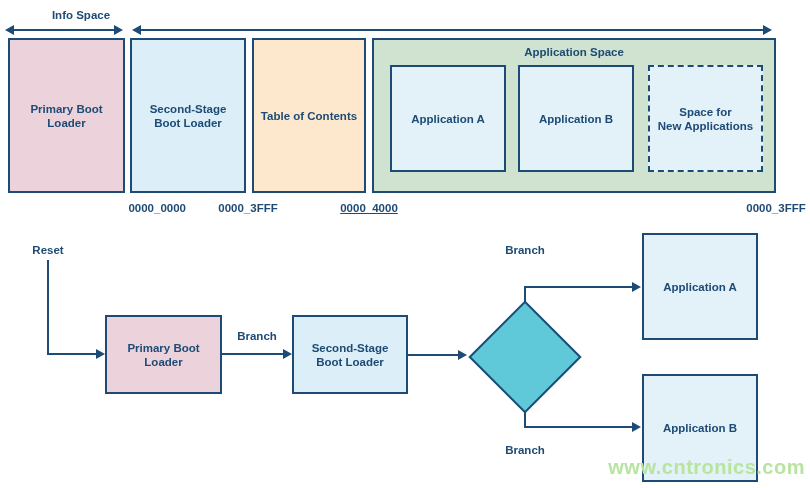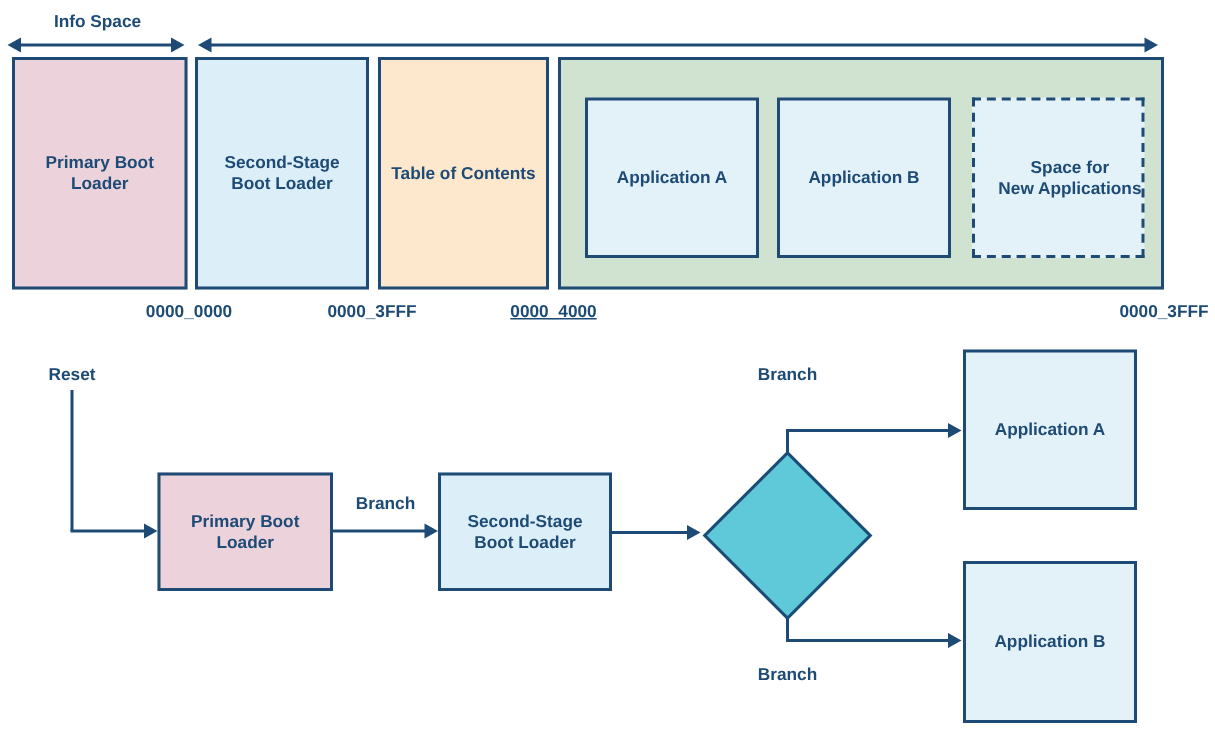--- a/index.html
+++ b/index.html
@@ -18,31 +18,31 @@
   .ar{border-left:9px solid var(--navy,#1d4b75);}
   .al{border-right:9px solid var(--navy,#1d4b75);}
   .diamond{position:absolute;box-sizing:border-box;width:80px;height:80px;
            background:var(--teal,#5fc8d9);border:2px solid var(--navy,#1d4b75);
            transform:rotate(45deg);}
   .fill-pink{background:var(--pink,#ecd2db);}
   .fill-blue{background:var(--light-blue,#dceef7);}
   .fill-pale{background:var(--pale-blue,#e3f1f9);}
   .fill-peach{background:var(--peach,#fde8cd);}
   .fill-green{background:var(--green,#cfe3d0);}
-  .dashed{border-style:dashed;justify-content:flex-end;}
+  .dashed{border-style:dashed;}
   #watermark{position:absolute;left:600px;top:456px;width:205px;text-align:right;
              font-size:20px;font-weight:bold;letter-spacing:0.5px;
              color:var(--watermark-green,#b8e49f);z-index:5;}
 </style>
 </head>
 <body>
 
 <div id="stage">
 
-  <div class="lbl" style="left:6px;top:9px;width:118px;">Info Space</div>
+  <div class="lbl" style="left:22px;top:9px;width:118px;">Info Space</div>
 
   <div>
     <div class="hl" style="left:13px;top:29px;width:102px;"></div>
     <div class="al" style="left:5px;top:25px;"></div>
     <div class="ar" style="left:114px;top:25px;"></div>
   </div>
   <div>
     <div class="hl" style="left:140px;top:29px;width:624px;"></div>
     <div class="al" style="left:132px;top:25px;"></div>
     <div class="ar" style="left:763px;top:25px;"></div>
@@ -54,33 +54,34 @@
   </div>
   <div class="box fill-blue" style="left:130px;top:38px;width:116px;height:155px;">
     <span class="bt">Second-Stage
 Boot Loader</span>
   </div>
   <div class="box fill-peach" style="left:252px;top:38px;width:114px;height:155px;">
     <span class="bt">Table of Contents</span>
   </div>
 
   <div class="box fill-green" style="left:372px;top:38px;width:404px;height:155px;">
+    <div class="lbl" style="left:0;top:6px;width:100%;">Application Space</div>
     <div class="box fill-pale" style="left:16px;top:25px;width:116px;height:107px;">
       <span class="bt">Application A</span>
     </div>
     <div class="box fill-pale" style="left:144px;top:25px;width:116px;height:107px;">
       <span class="bt">Application B</span>
     </div>
     <div class="box fill-pale dashed" style="left:274px;top:25px;width:115px;height:107px;">
       <span class="bt">Space for
 New Applications</span>
     </div>
   </div>
 
-  <div class="lbl" style="left:66px;top:202px;width:120px;">0000_0000</div>
+  <div class="lbl" style="left:66px;top:202px;width:120px;text-align:right;">0000_0000</div>
   <div class="lbl" style="left:188px;top:202px;width:120px;">0000_3FFF</div>
   <div class="lbl" style="left:309px;top:202px;width:120px;text-decoration:underline;">0000_4000</div>
   <div class="lbl" style="left:716px;top:202px;width:120px;">0000_3FFF</div>
 
   <div class="lbl" style="left:20px;top:244px;width:56px;">Reset</div>
   <div>
     <div class="vl" style="left:47px;top:260px;height:94px;"></div>
     <div class="hl" style="left:47px;top:353px;width:50px;"></div>
     <div class="ar" style="left:96px;top:349px;"></div>
   </div>
@@ -121,13 +122,14 @@
   <div class="lbl" style="left:496px;top:444px;width:58px;">Branch</div>
   <div>
     <div class="vl" style="left:524px;top:412px;height:16px;"></div>
     <div class="hl" style="left:524px;top:426px;width:109px;"></div>
     <div class="ar" style="left:632px;top:422px;"></div>
   </div>
   <div class="box fill-pale" style="left:642px;top:374px;width:116px;height:108px;">
     <span class="bt">Application B</span>
   </div>
 
+  <div id="watermark">www.cntronics.com</div>
 </div>
 
 </body></html>

